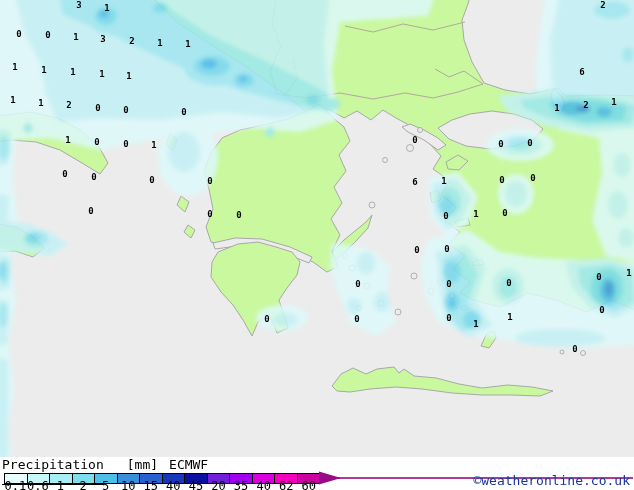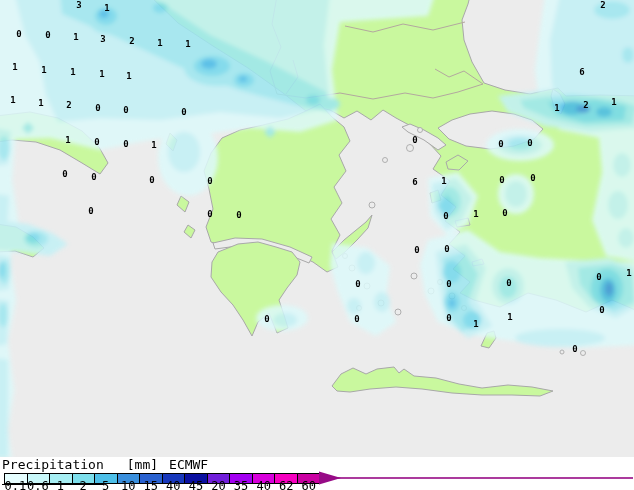--- a/index.html
+++ b/index.html
@@ -279,14 +279,15 @@
         <span>10</span>
         <span>15</span>
         <span>40</span>
         <span>45</span>
         <span>20</span>
         <span>35</span>
         <span>40</span>
         <span>62</span>
         <span>60</span>
       </div>
+    <div class="copyright">©weatheronline.co.uk</div>
   </div>
 </div>
 
 </body></html>

